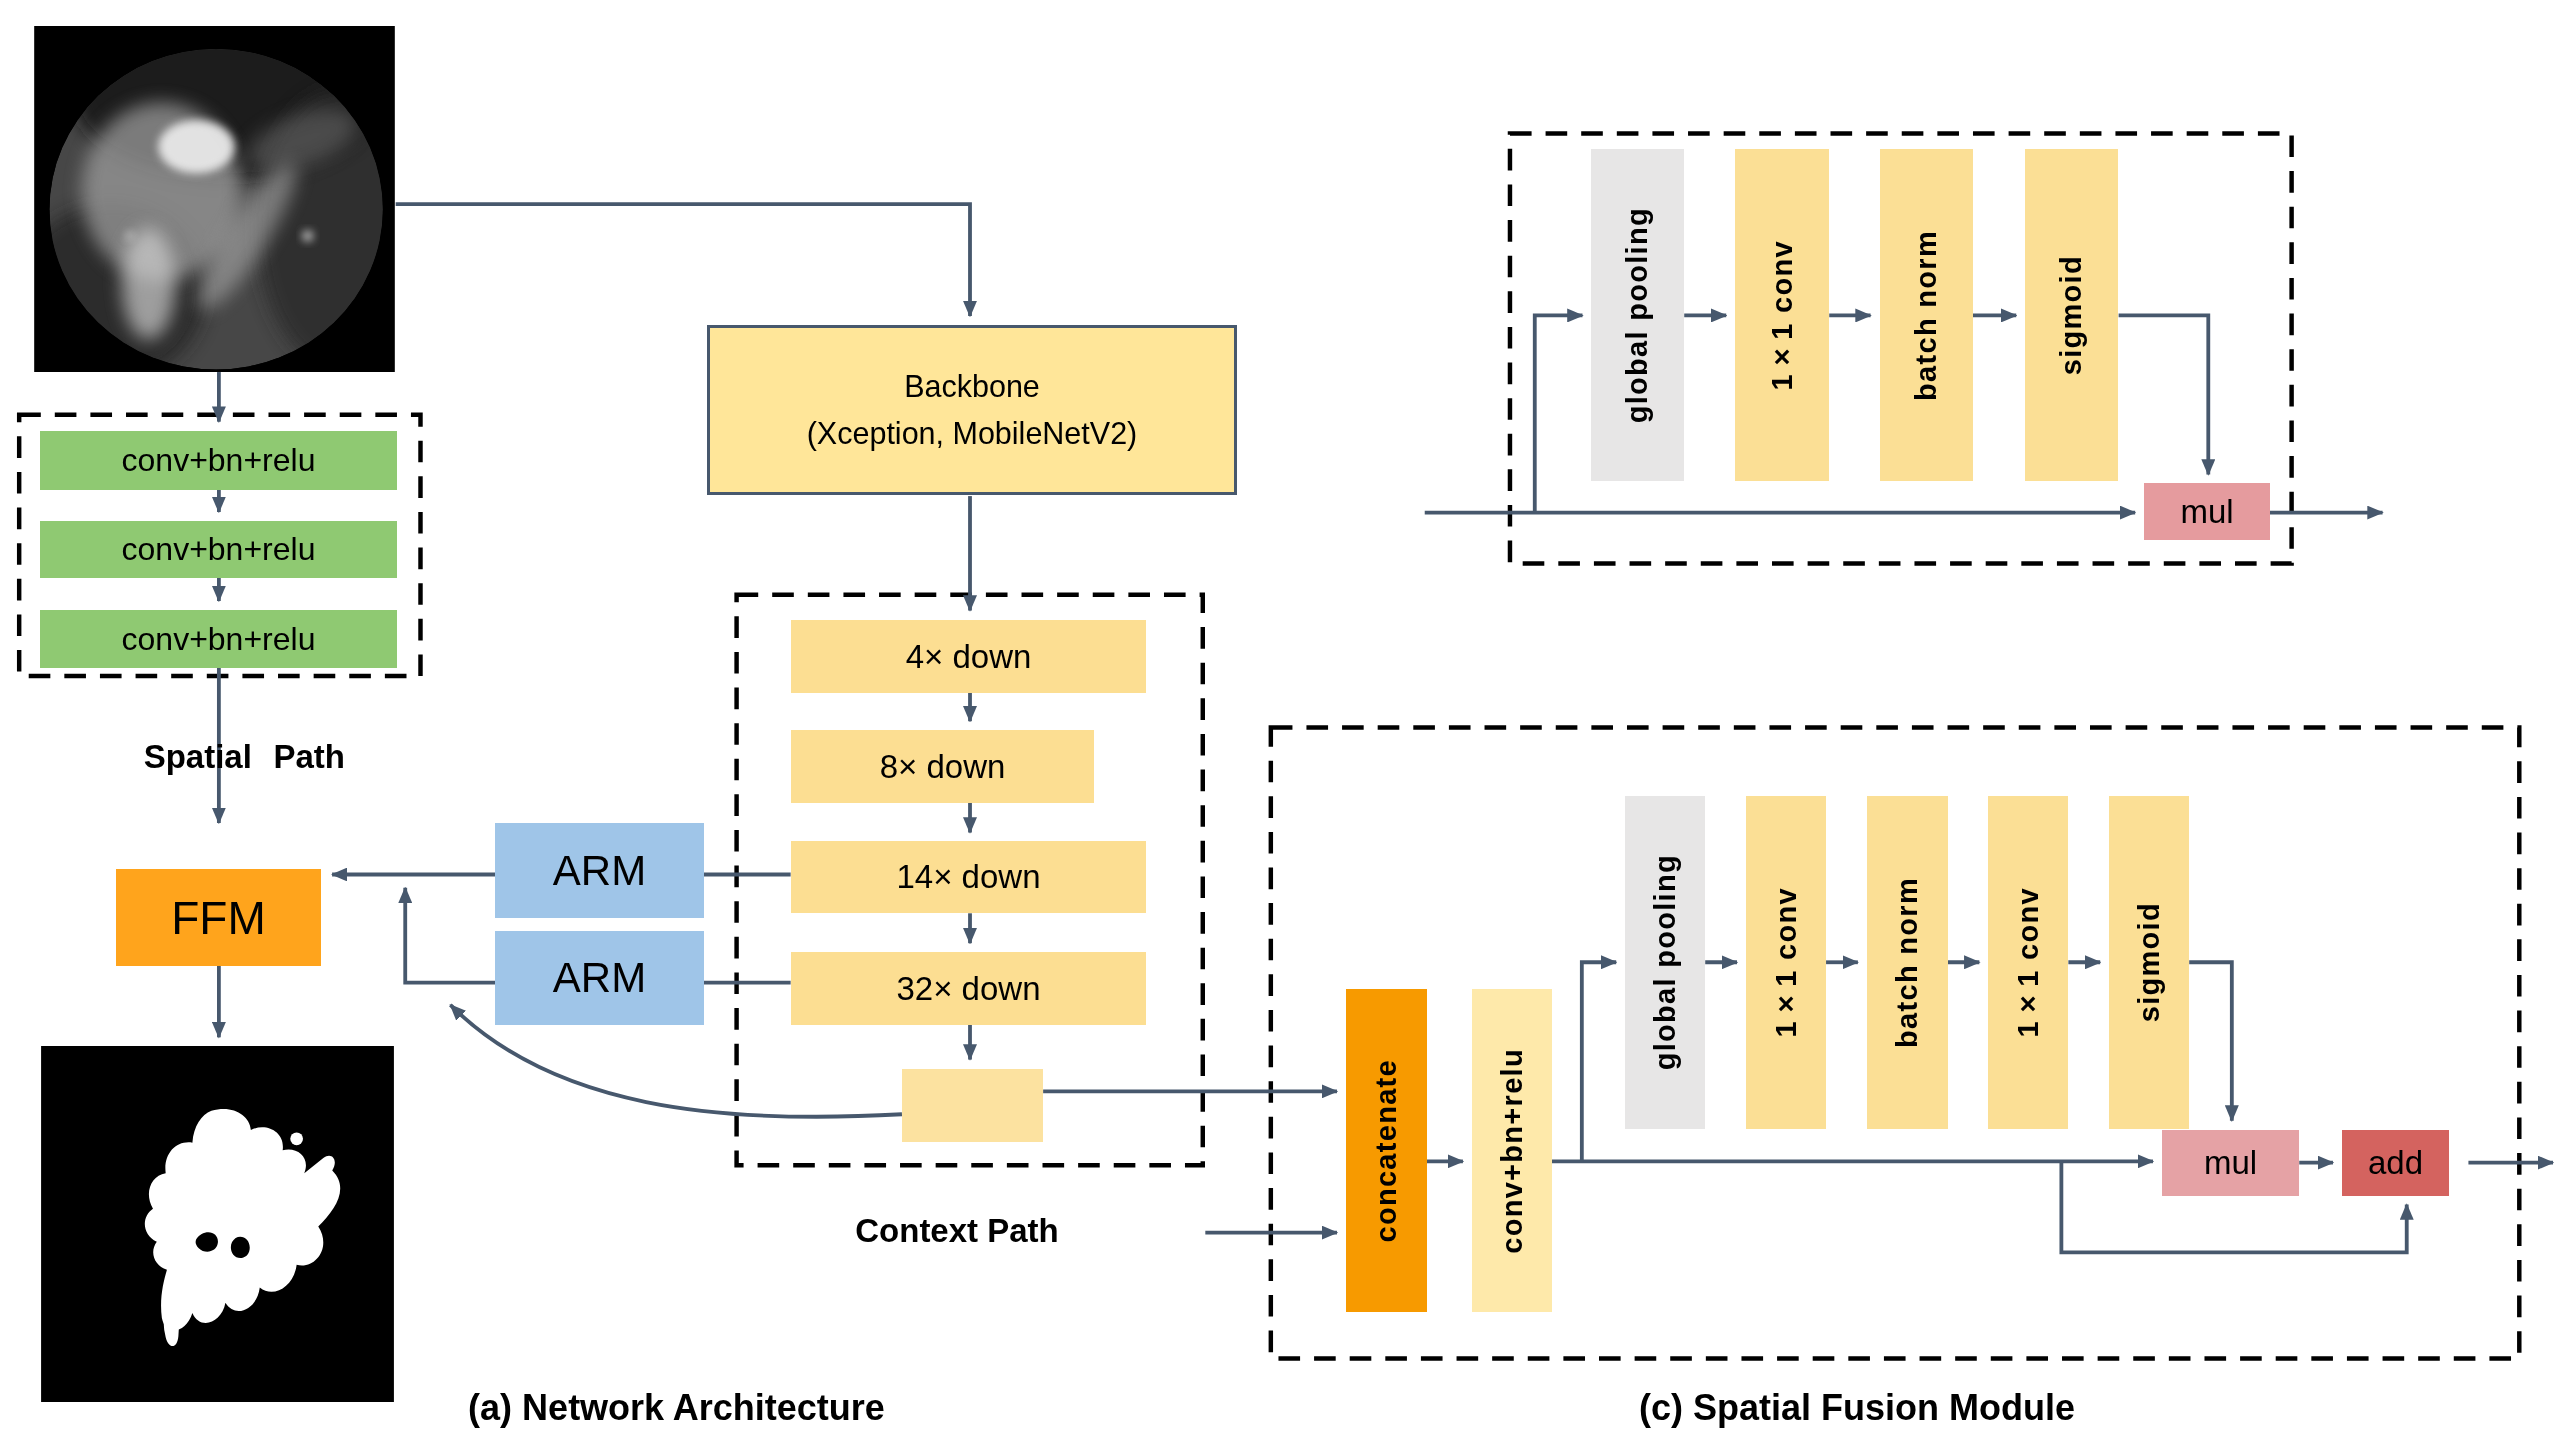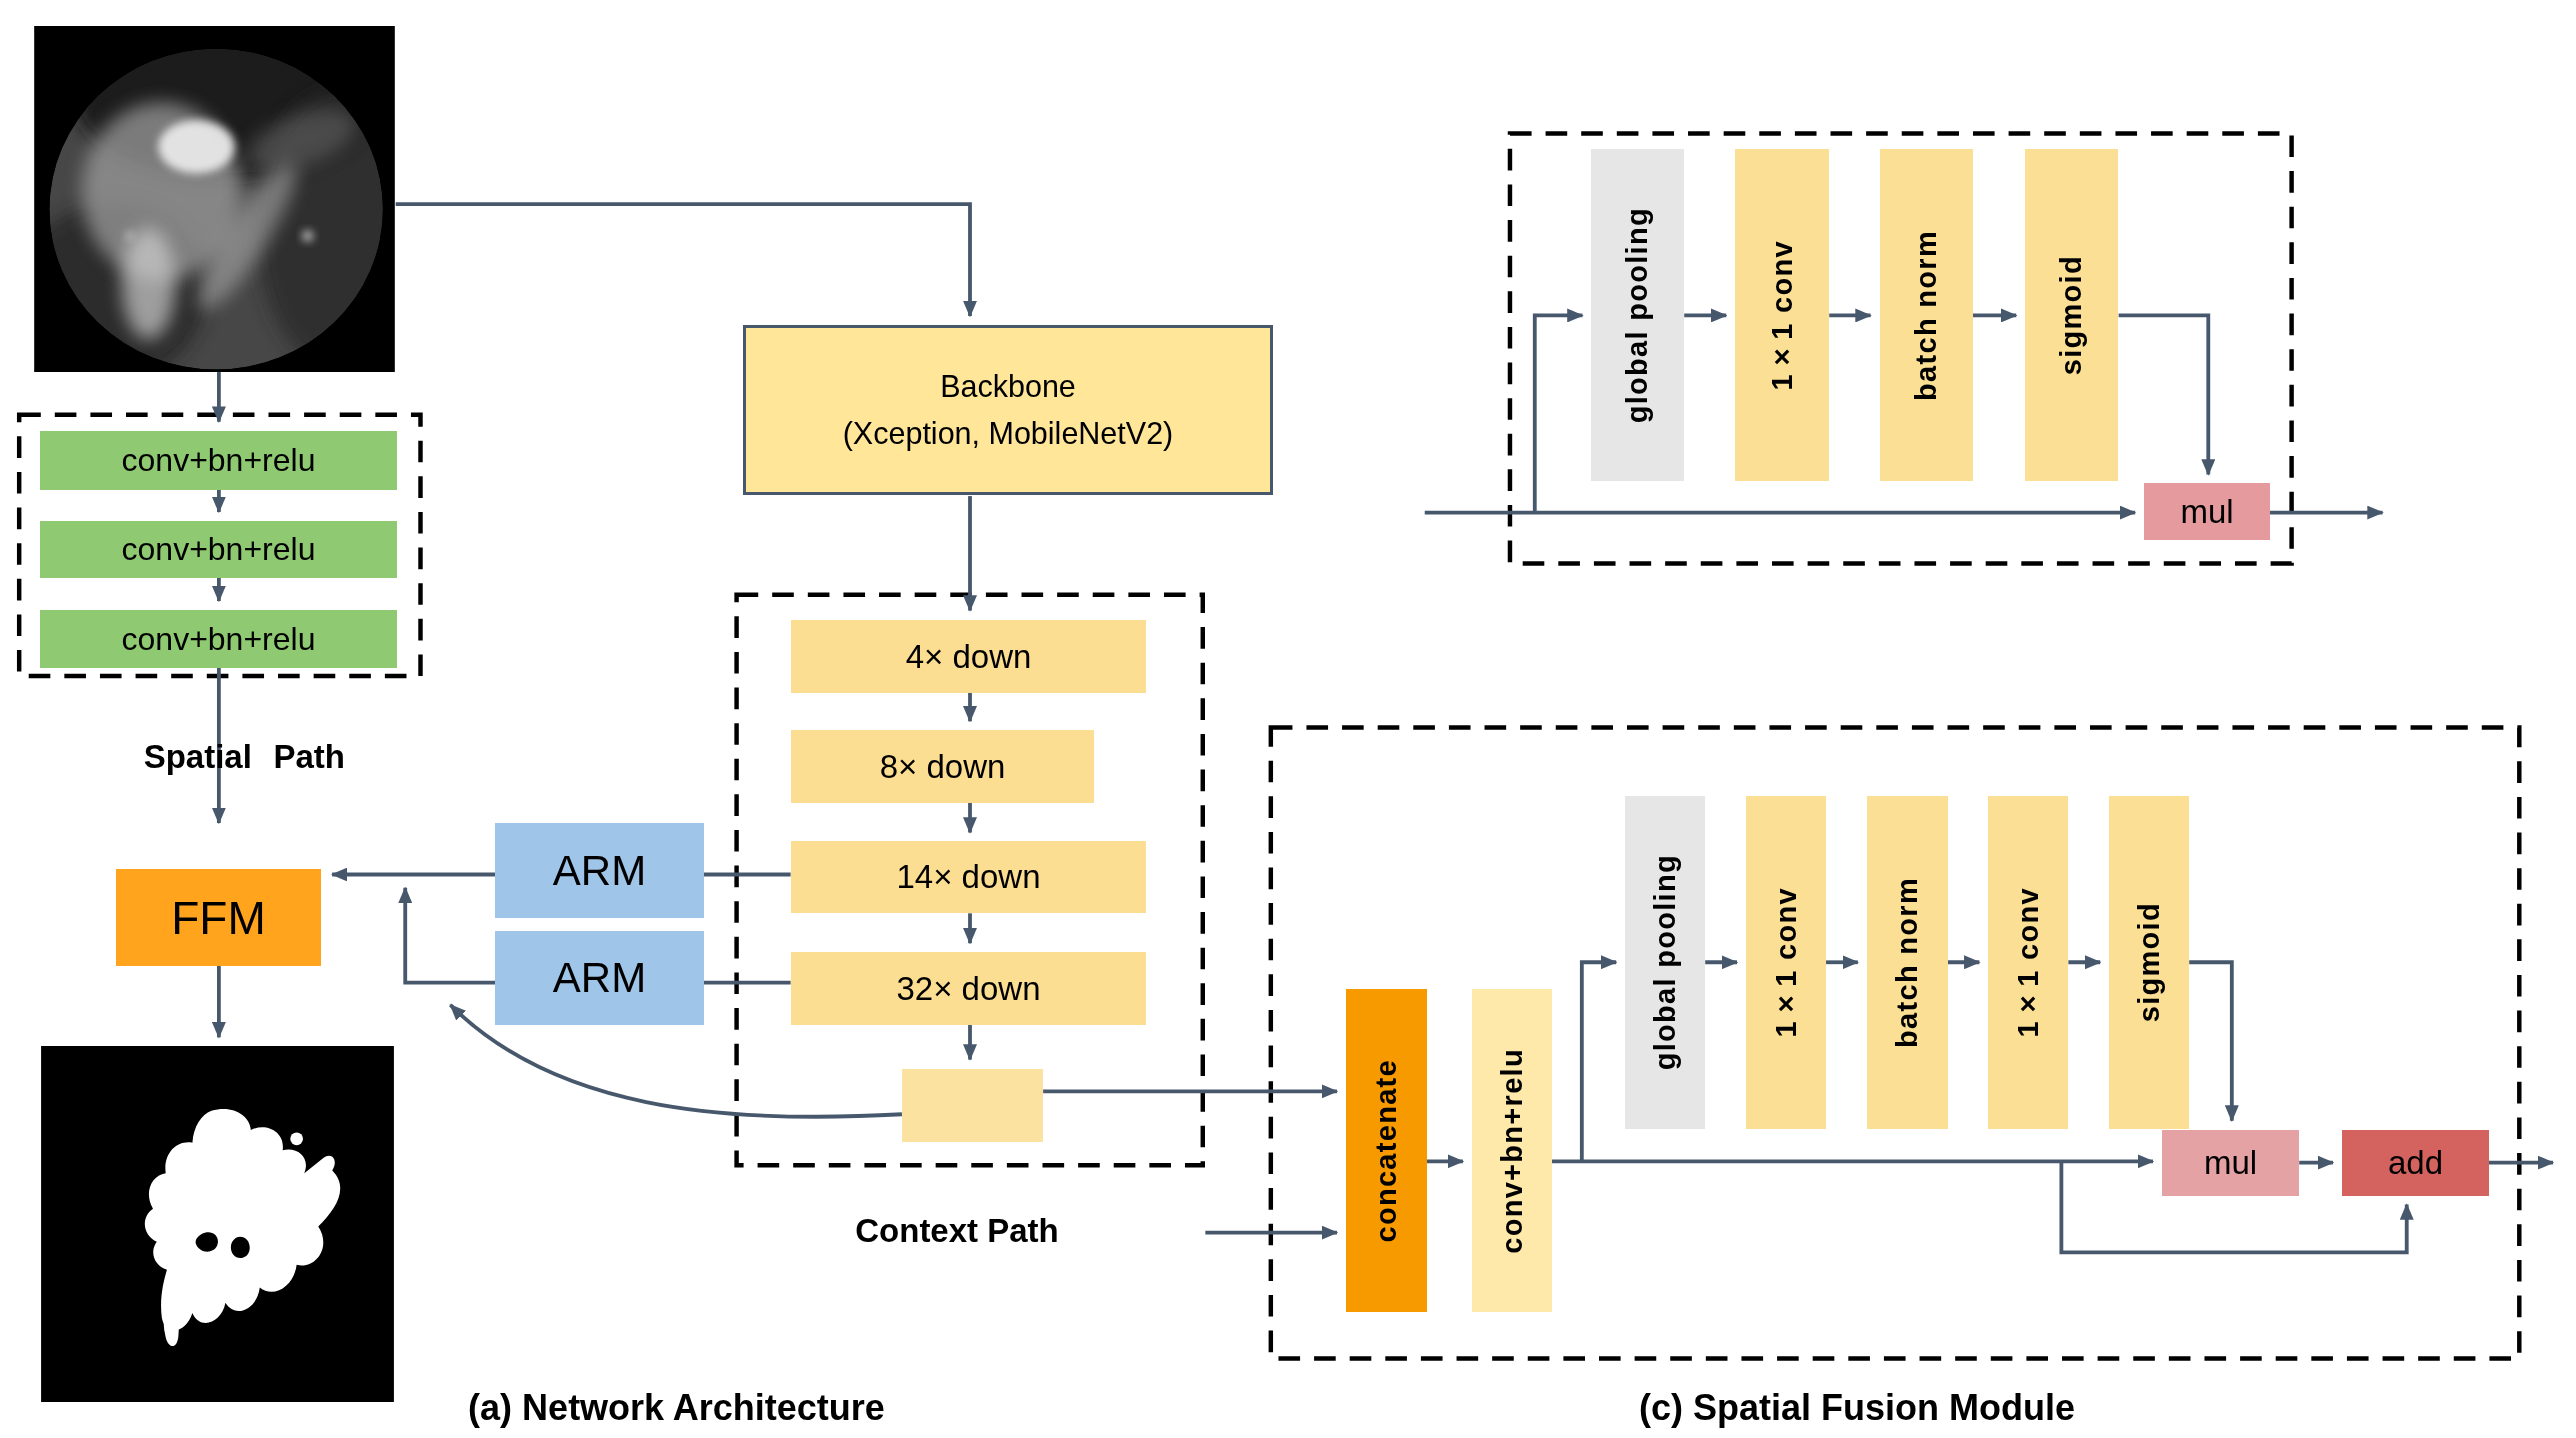--- a/index.html
+++ b/index.html
@@ -145,21 +145,21 @@
     <svg width="100%" height="100%" viewBox="0 0 555 560">
       <rect x="0" y="0" width="555" height="560" fill="#000"></rect>
       <path fill="#ffffff" fill-rule="evenodd" d="M268,102 C300,92 328,108 330,132 C356,120 384,136 380,164 C404,158 424,176 414,200 L444,176 C458,166 468,180 458,196 C486,224 462,258 436,284 C458,318 430,352 402,344 C398,378 366,398 344,380 C340,414 306,430 290,404 C284,436 250,448 238,420 C228,452 196,458 190,428 C186,398 192,372 198,352 C178,346 170,324 182,308 C158,296 158,268 176,256 C162,232 172,204 196,200 C192,170 212,148 238,152 C240,126 252,108 268,102 Z
                M252,296 C266,288 280,296 278,310 C276,324 258,328 248,318 C240,310 242,302 252,296 Z
                M306,302 C318,296 330,306 328,320 C326,334 310,338 302,328 C296,318 298,308 306,302 Z"></path>
       <path fill="#ffffff" d="M208,360 C196,392 188,428 196,458 C200,476 214,478 216,456 C218,420 222,388 228,366 Z"></path>
       <circle cx="402" cy="146" r="10" fill="#ffffff"></circle>
     </svg>
   </div>
 
-  <div class="abs box backbone" style="left:707px;top:325px;width:530px;height:170px;margin-left:36px;">
+  <div class="abs box backbone" style="left:707px;top:325px;width:530px;height:170px;">
     <div>
       <div>Backbone</div>
       <div>(Xception, MobileNetV2)</div>
     </div>
   </div>
 
   <div class="abs box ybox" style="left:791px;top:620px;width:355px;height:73px;">
       <span>4× down</span>
     </div>
   <div class="abs box ybox" style="left:791px;top:730px;width:303px;height:73px;">
@@ -216,19 +216,19 @@
     </div>
   <div class="abs vbar vyellow" style="left:1988px;top:796px;width:80px;height:333px;">
       <span>1×1 conv</span>
     </div>
   <div class="abs vbar vyellow" style="left:2109px;top:796px;width:80px;height:333px;">
       <span>sigmoid</span>
     </div>
   <div class="abs box mulbox2" style="left:2162px;top:1130px;width:137px;height:66px;">
       <span>mul</span>
     </div>
-  <div class="abs box addbox" style="left:2342px;top:1130px;width:147px;height:66px;">
+  <div class="abs box addbox" style="left:2342px;top:1130px;width:107px;height:66px;">
       <span>add</span>
     </div>
   <div class="abs caption" style="left:1571px;top:1387px;width:572px;">(c) Spatial Fusion Module</div>
 
 </div>
 
 
 </body></html>

